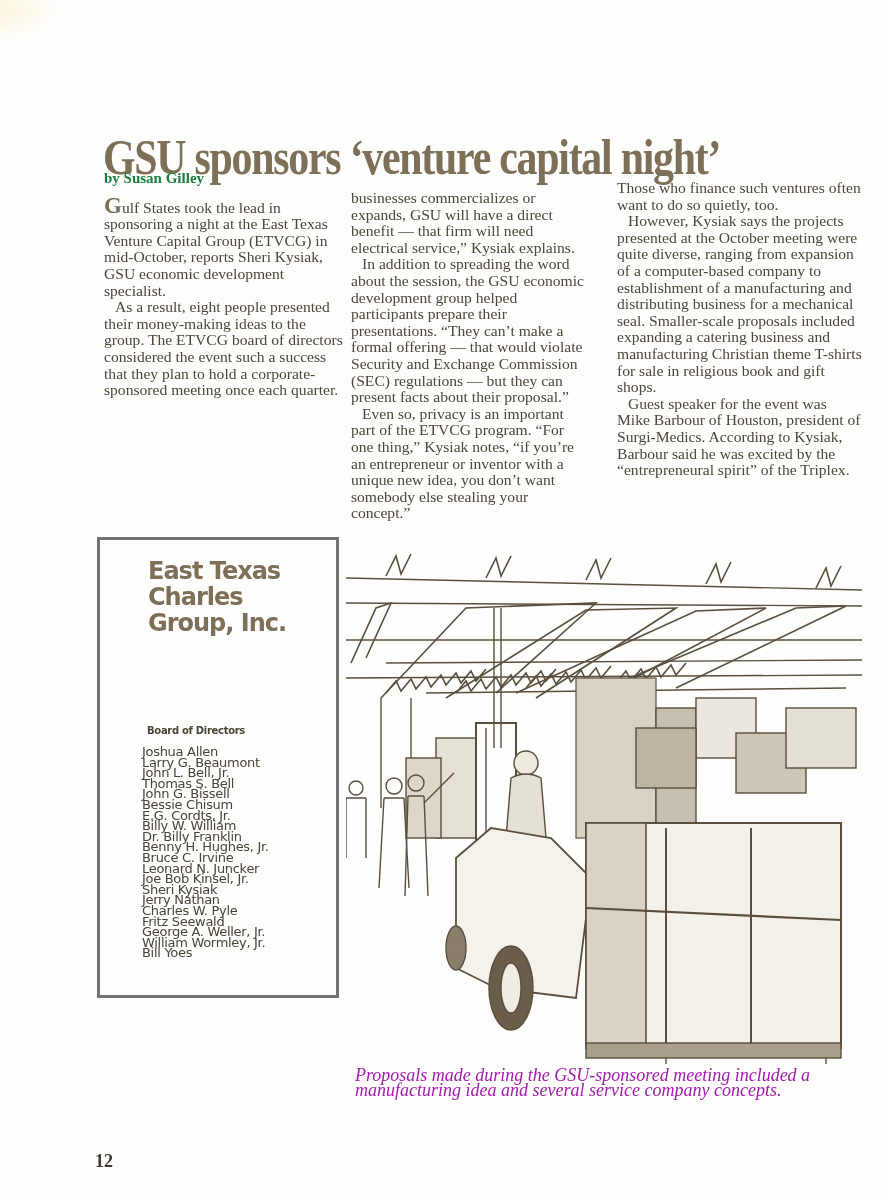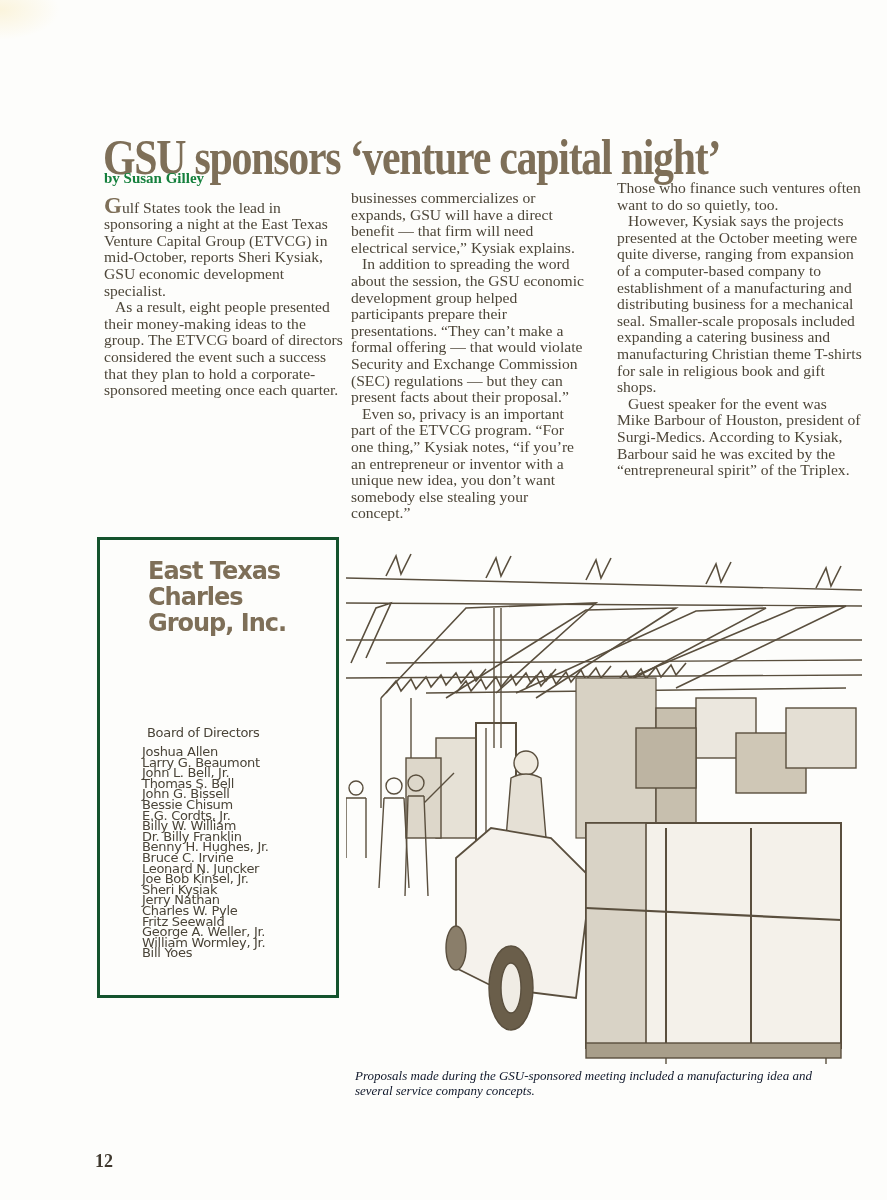--- a/index.html
+++ b/index.html
@@ -28,45 +28,45 @@
   .col p { margin: 0; text-indent: 0; }
   .col p.indent { text-indent: 11px; }
   .col1 { left: 104px; width: 240px; }
   .col2 { left: 351px; width: 238px; top: 174px; margin-top: 16px; }
   .col3 { left: 617px; width: 245px; top: 180px; }
   .byline { font-weight: bold; font-size: 15px; margin-bottom: 11px !important; color: #15803d; }
   .dropcap { font-size: 23px; font-weight: bold; line-height: 16px; color: #7e6f58; }
 
   .sidebar-box {
     position: absolute; left: 97px; top: 537px; width: 236px; height: 455px;
-    border: 3px solid #14532d; box-sizing: content-box;
+    border: 3px solid #737373; box-sizing: content-box;
   }
   .sidebar-title {
     position: absolute; left: 48px; top: 18px; width: 180px;
     font-family: "DejaVu Sans", sans-serif; font-weight: bold;
     font-size: 24px; line-height: 26px; color: #7e6f58; letter-spacing: -1px;
   }
   .board-heading {
     position: absolute; left: 47px; top: 185px;
-    font-family: "DejaVu Sans", sans-serif; font-weight: normal;
-    font-size: 13px; color: #4a4438; letter-spacing: -0.3px;
+    font-family: "DejaVu Sans", sans-serif; font-weight: bold;
+    font-size: 10px; color: #4a4438; letter-spacing: -0.3px;
   }
   .board-list {
     position: absolute; left: 42px; top: 207px; margin: 0; padding: 0; list-style: none;
     font-family: "DejaVu Sans", sans-serif; font-size: 13px; line-height: 10.6px;
     color: #4a4438; letter-spacing: -0.3px;
   }
 
   .illustration {
     position: absolute; left: 346px; top: 548px; width: 516px; height: 518px;
   }
   .caption {
     position: absolute; left: 355px; top: 1068px; width: 480px;
     font-family: "Liberation Serif", serif; font-style: italic;
-    font-size: 13px; line-height: 15px; color: #0f172a;
+    font-size: 18px; line-height: 15px; color: #a21caf;
   }
   .page-number {
     position: absolute; left: 95px; top: 1151px;
     font-family: "Liberation Serif", serif; font-weight: bold; font-size: 18px; color: #3f382e;
   }
 </style>
 </head>
 <body>
 
 <div class="page-stain"></div>

